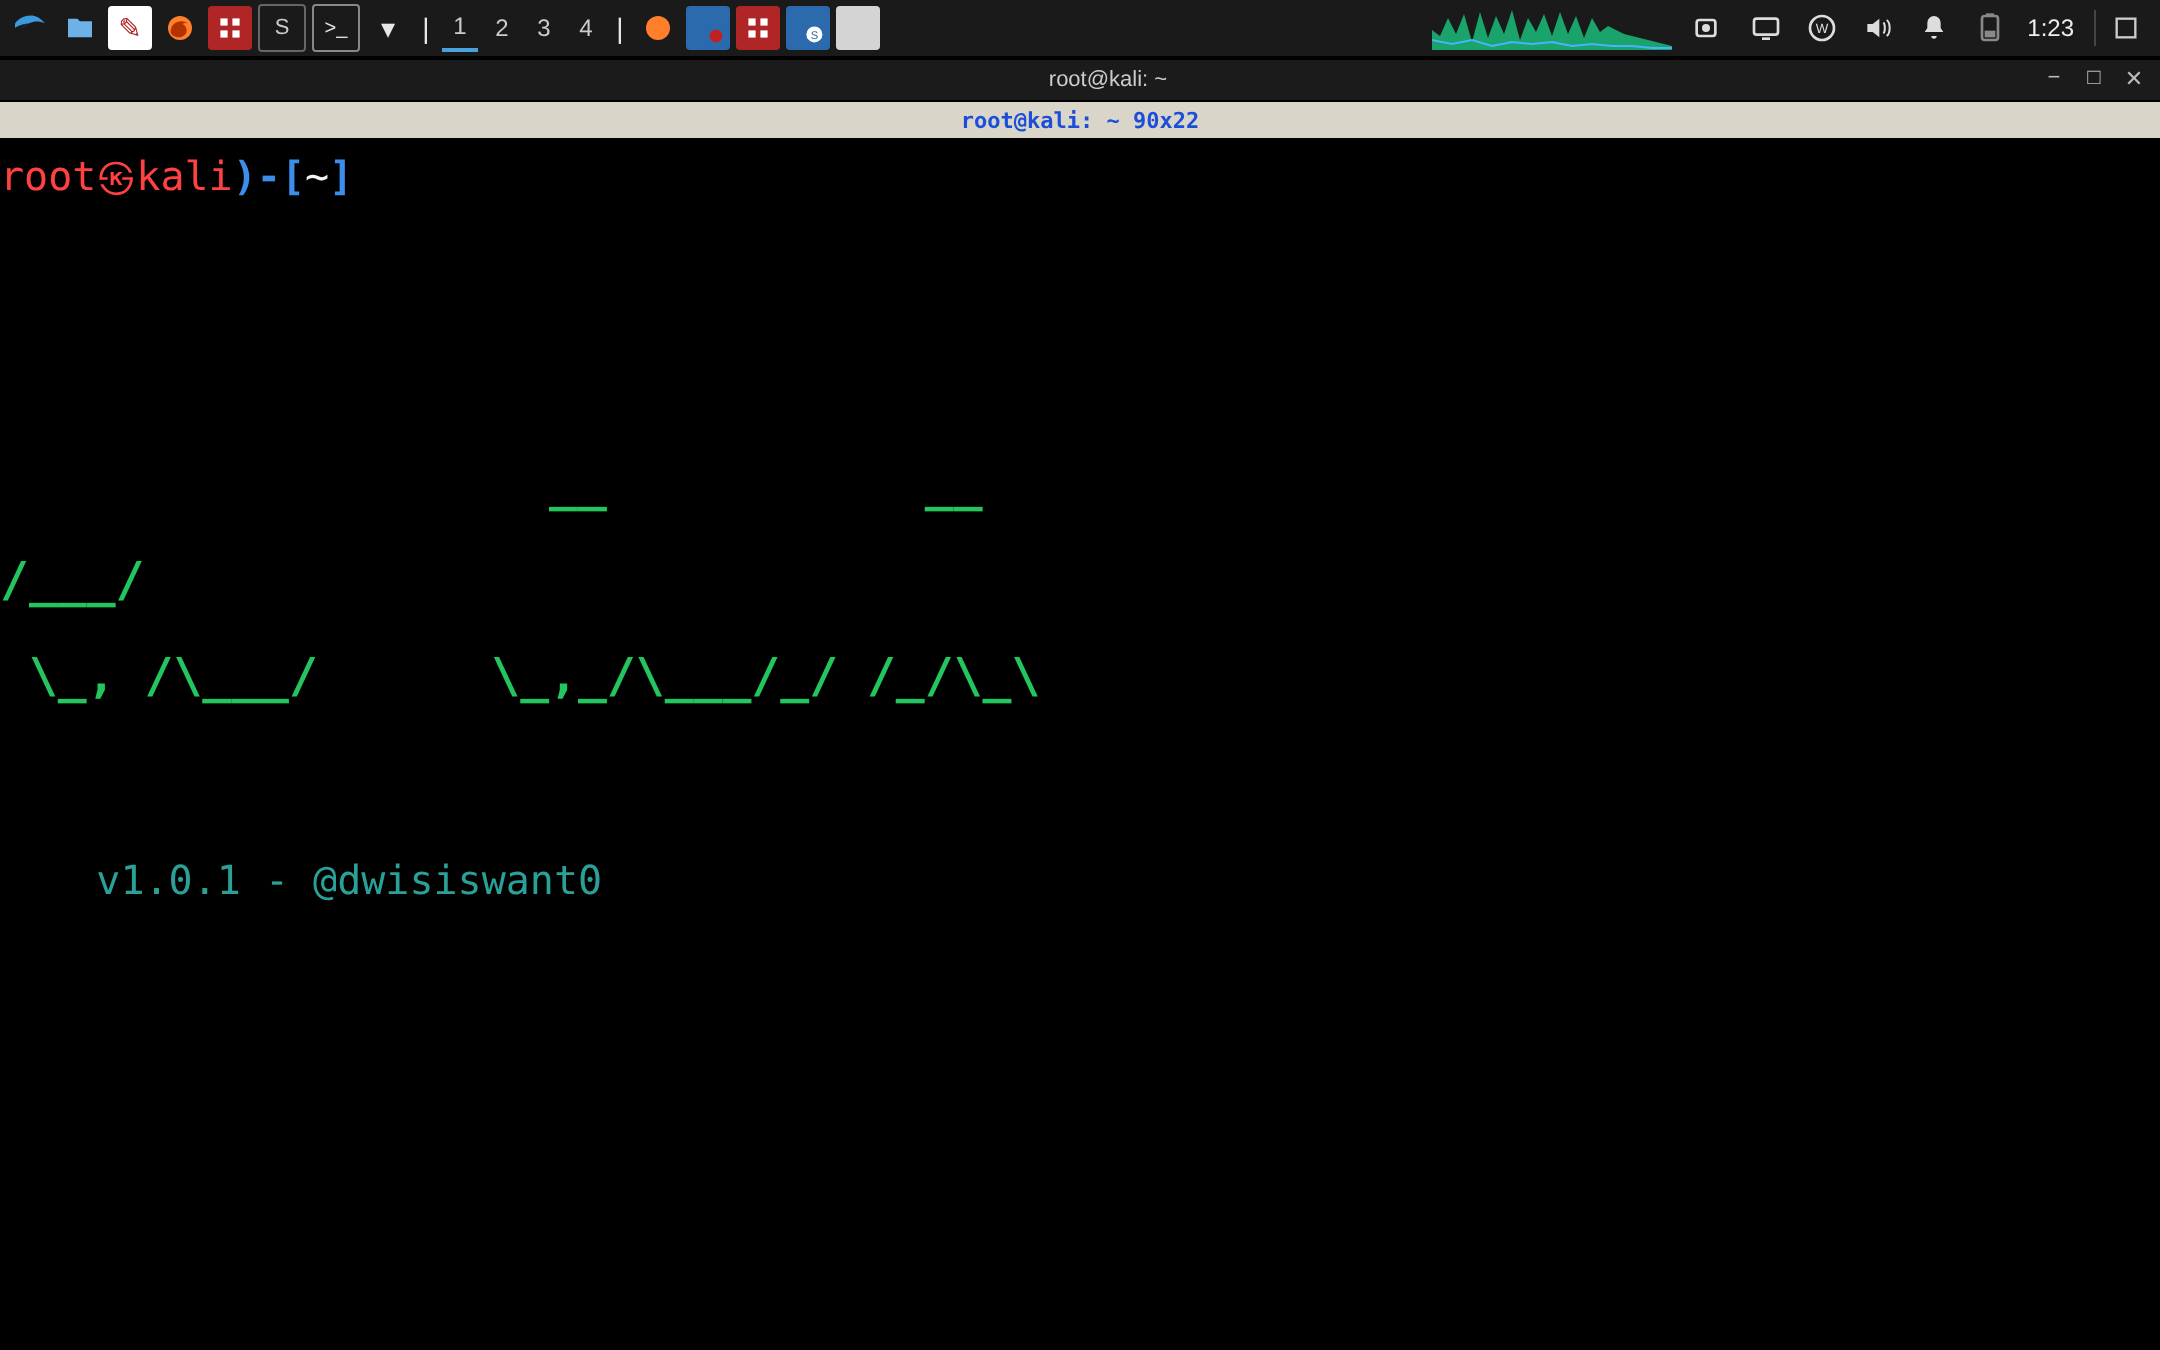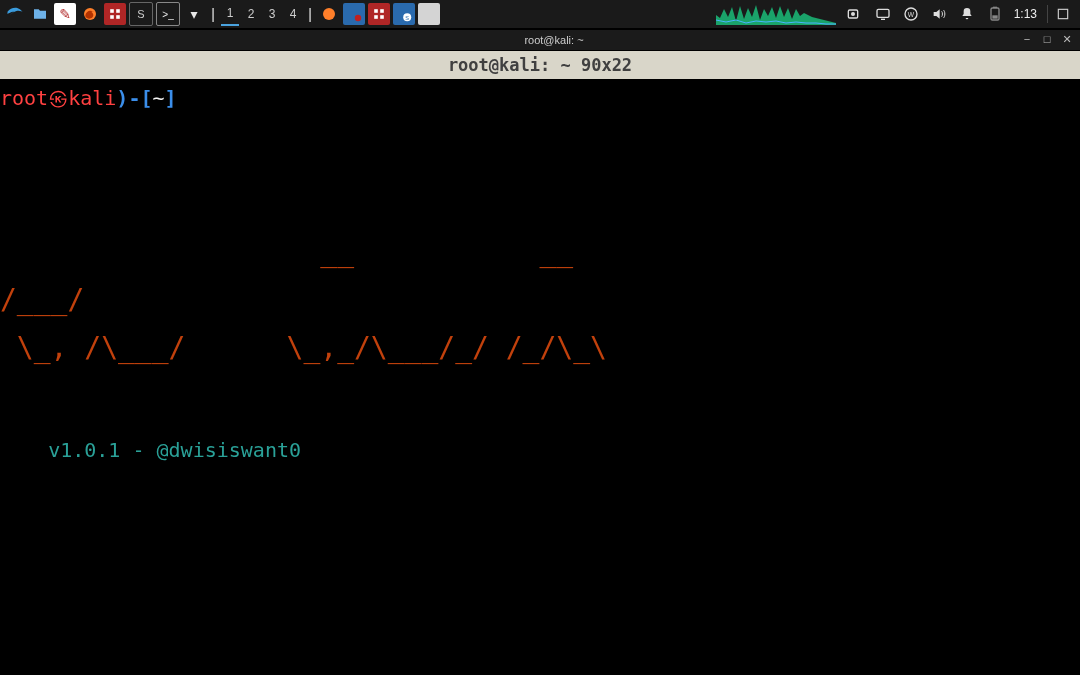--- a/index.html
+++ b/index.html
@@ -83,26 +83,26 @@
   }
   .term-titlebar .ctl {
     position:absolute; right:6px; top:2px; display:flex; gap:6px;
   }
   .term-titlebar .ctl span {
     width:14px; height:14px; display:flex; align-items:center; justify-content:center;
     font-size:11px; color:#bbb; cursor:pointer;
   }
 
   .term-tabbar {
-    height: 28px;
+    height: 18px;
     background: #d9d6c9;
-    color: #404040;
+    color: #1d4ed8;
     font-family: "DejaVu Sans Mono", monospace;
     font-weight: bold;
-    font-size: 17px;
+    font-size: 11px;
     display:flex;
     align-items:center;
     justify-content:center;
   }
 
   
   .terminal {
     background:#000;
     padding: 6px 0 0 0;
     white-space: pre;
@@ -115,21 +115,21 @@
   }
   .terminal .line { display:block; }
 
   
   .c-red   { color:#ff4141; }
   .c-blue  { color:#3b8eea; font-weight:bold;}
   .c-cyan  { color:#39c5bb; }
   .c-teal  { color:#2aa198; font-weight:normal;}
   .c-white { color:#f5f5f5; }
 
-  .ascii { color:#c2410c; font-weight:normal; line-height:22px; font-size:28px;}
+  .ascii { color:#22c55e; font-weight:bold; line-height:22px; font-size:24px;}
 </style>
 </head>
 <body>
 
 <div class="taskbar">
   <div class="left">
     <div class="tb-icon" style="color:#3a9bdc;font-size:18px;">
       <svg viewBox="0 0 24 24" width="18" height="18">
           <path fill="#3a9bdc" d="M2 9c3-4 8-6 13-5 4 1 7 5 7 5s-4-2-8-1c-5 1-8 5-8 5s2-3 5-4c-5 0-9 3-9 3z"></path>
         </svg>
@@ -235,21 +235,21 @@
           <path d="M12 3a5 5 0 0 0-5 5v4l-2 3h14l-2-3V8a5 5 0 0 0-5-5zM10 18a2 2 0 0 0 4 0" fill="#ddd"></path>
         </svg>
     </div>
     <div class="tray-icon">
       <svg viewBox="0 0 24 24" width="16" height="16">
           <rect x="6" y="3" width="12" height="18" rx="2" fill="none" stroke="#888" stroke-width="2"></rect>
           <rect x="9" y="1" width="6" height="2" fill="#888"></rect>
           <rect x="8" y="14" width="8" height="5" fill="#888"></rect>
         </svg>
     </div>
-    <div class="tray-icon" style="width:auto;font-size:12px;color:#eee;">1:13</div>
+    <div class="tray-icon" style="width:auto;font-size:12px;color:#eee;">1:23</div>
     <div class="tray-icon" style="border-left:1px solid #444;padding-left:6px;">
       <svg viewBox="0 0 24 24" width="14" height="14">
           <rect x="4" y="4" width="16" height="16" fill="none" stroke="#ccc" stroke-width="2"></rect>
         </svg>
     </div>
   </div>
 </div>
 
 <div class="term-titlebar">
   <span>root@kali: ~</span>

